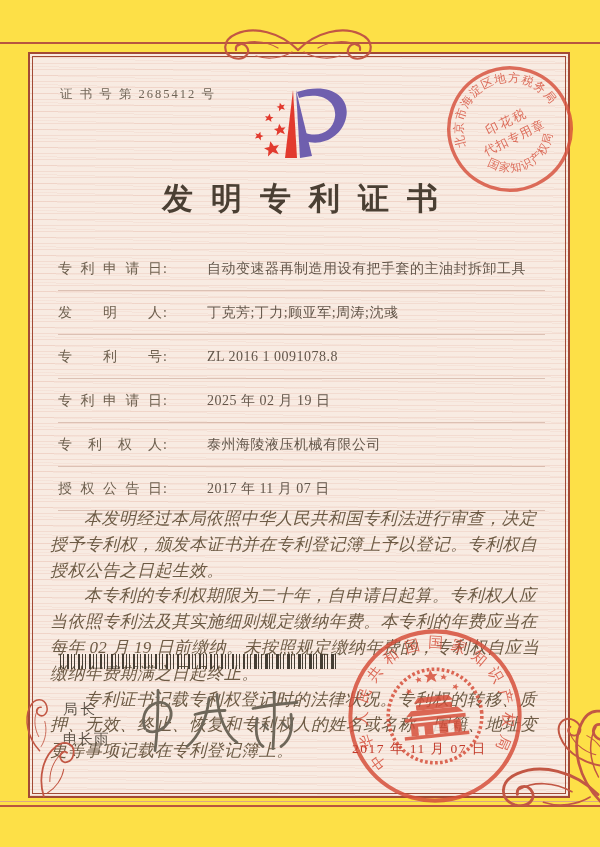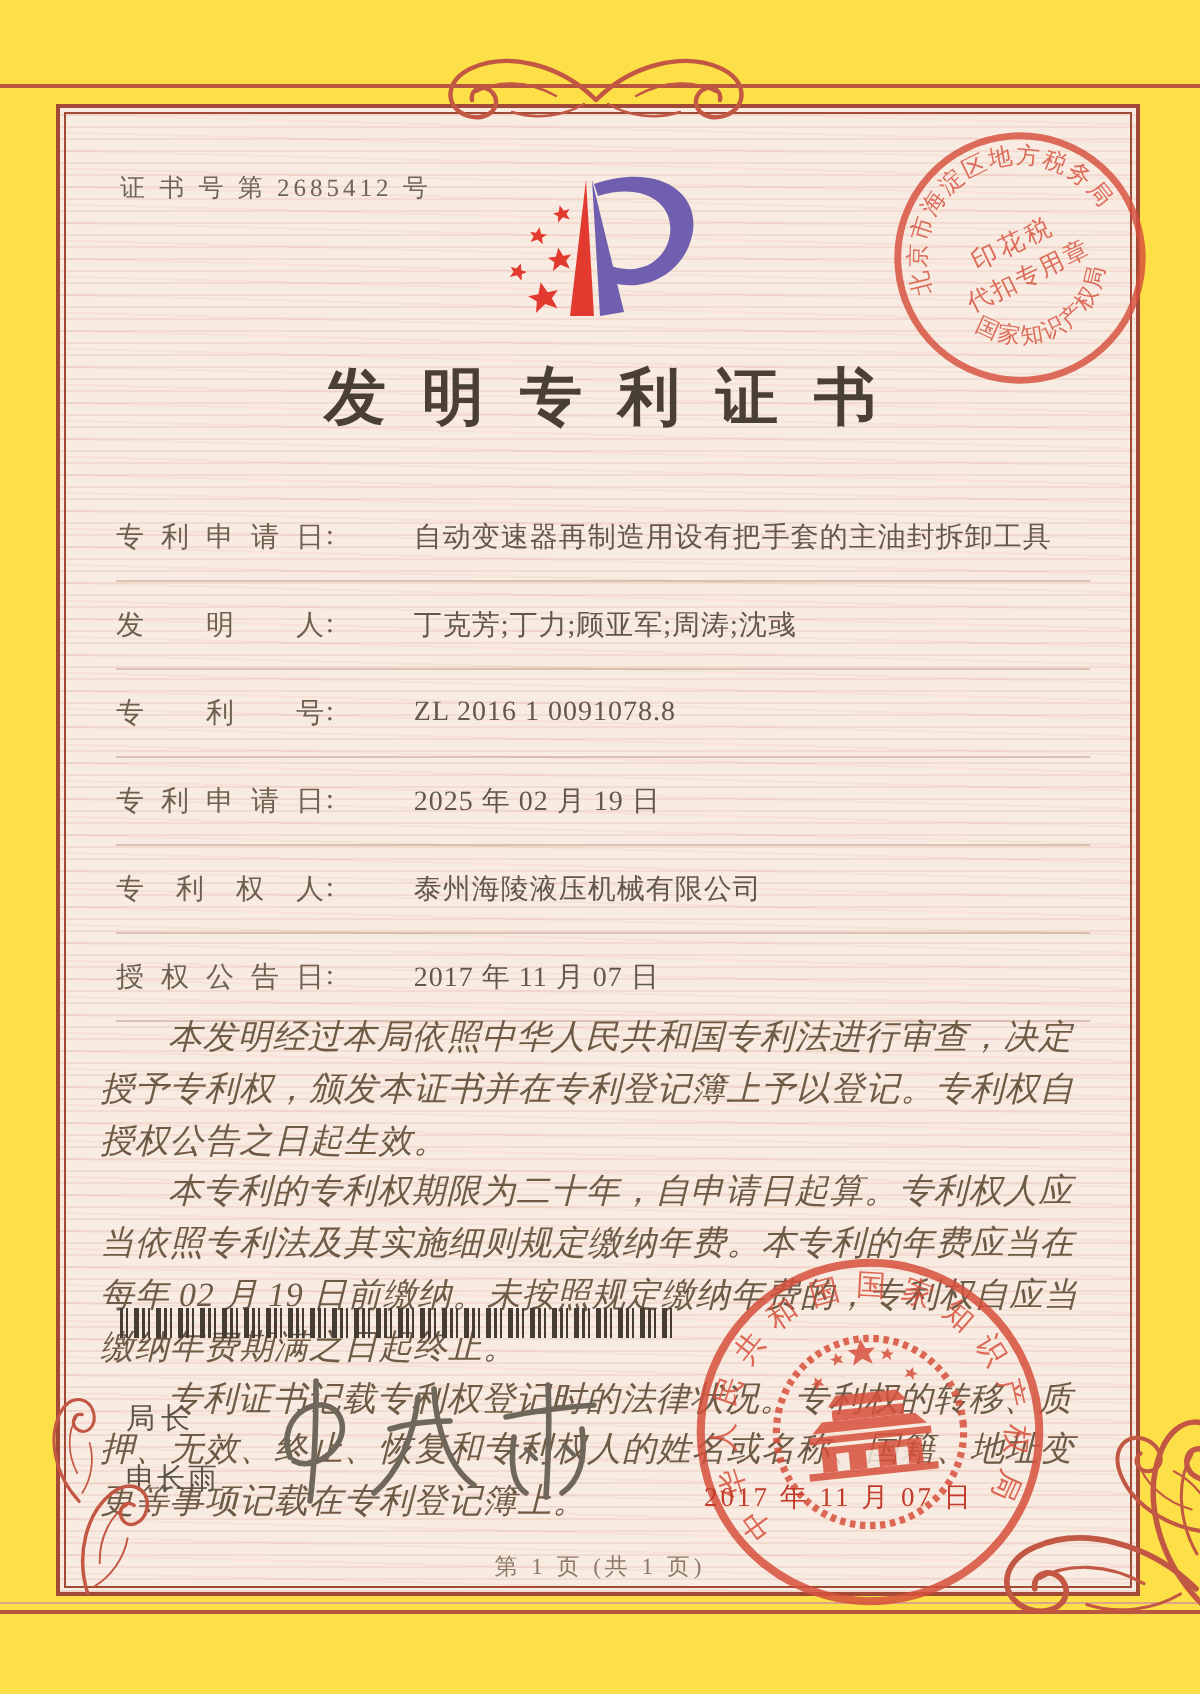--- a/index.html
+++ b/index.html
@@ -204,21 +204,20 @@
       <rect x="66" y="100" width="68" height="4"></rect>
       <rect x="72" y="106" width="56" height="14"></rect>
       <rect x="80" y="110" width="7" height="10" fill="#f6e7de"></rect>
       <rect x="96.5" y="110" width="7" height="10" fill="#f6e7de"></rect>
       <rect x="113" y="110" width="7" height="10" fill="#f6e7de"></rect>
       <rect x="64" y="120" width="72" height="4"></rect>
     </g>
   </svg>
   <div class="seal-date">2017 年 11 月 07 日</div>
 
-  <div class="page-footer">第 1 页 (共 1 页)</div>
 
   <div class="band-thin" style="top:801px"></div>
   <div class="band" style="top:805px"></div>
 
   <svg class="orn" style="left:16px;top:688px" width="90" height="110" viewBox="0 0 90 110">
     <use href="#halfFl" transform="translate(8,98) rotate(-62) scale(0.8)"></use>
     <use href="#halfFl" transform="translate(4,62) rotate(-88) scale(0.7)"></use>
   </svg>
 
   <svg class="orn" style="left:470px;top:606px" width="130" height="200" viewBox="0 0 130 200">

